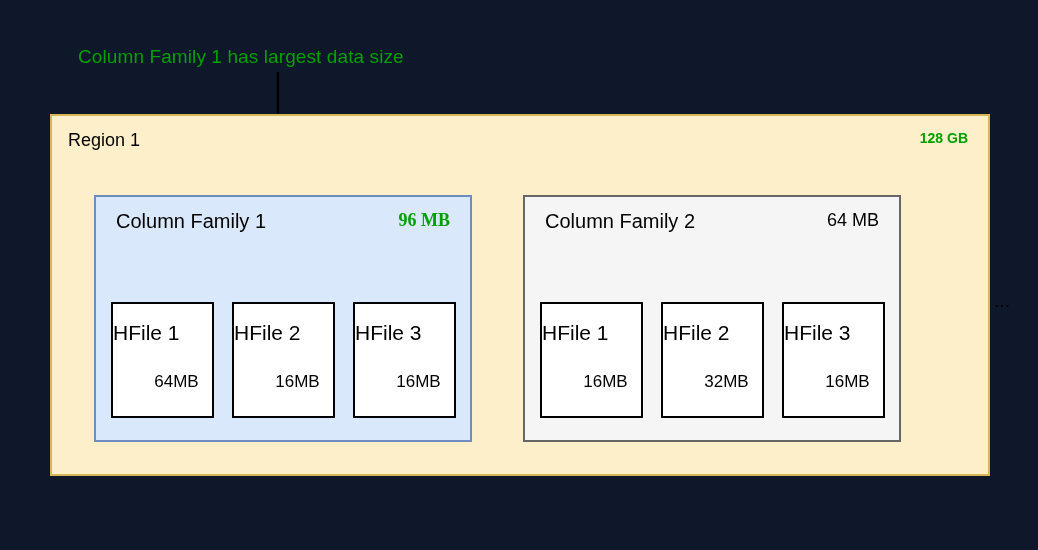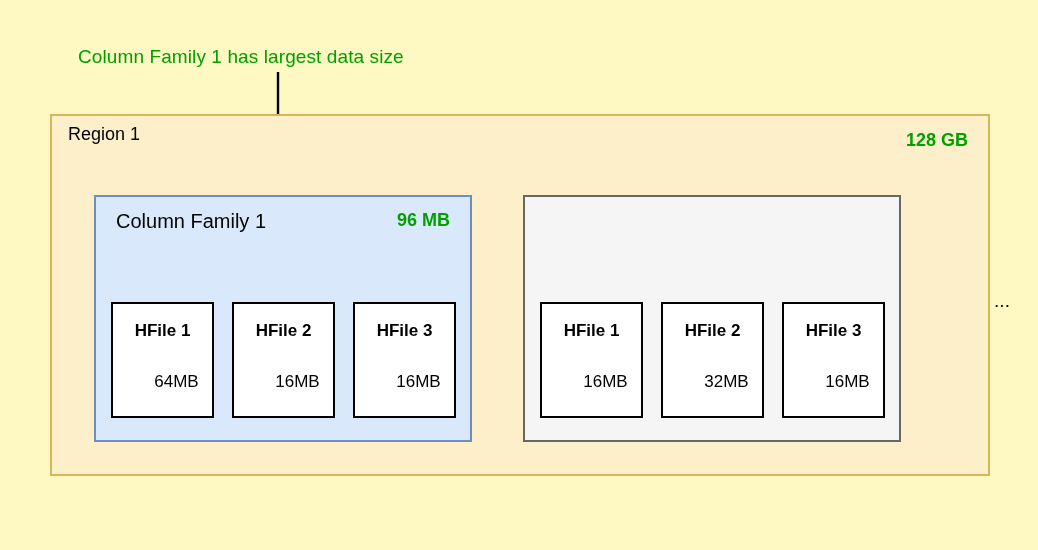--- a/index.html
+++ b/index.html
@@ -11,21 +11,21 @@
     width: 1038px;
     height: 550px;
     background: #ffffff;
     font-family: "Liberation Sans", sans-serif;
     overflow: hidden;
   }
   #canvas {
     position: relative;
     width: 1038px;
     height: 550px;
-    background: #fef9c3;
+    background: #0f172a;
   }
 
   
   .annotation-text {
     position: absolute;
     left: 78px;
     top: 44px;
     font-size: 19px;
     line-height: 26px;
     color: #00a000;
@@ -47,30 +47,30 @@
     top: 114px;
     width: 940px;
     height: 362px;
     box-sizing: border-box;
     background: #fdefc9;
     border: 2px solid #d6b656;
   }
   .region-title {
     position: absolute;
     left: 16px;
-    top: 8px;
+    top: 14px;
     font-size: 18px;
     color: #000000;
     white-space: nowrap;
   }
   .region-size {
     position: absolute;
     right: 20px;
     top: 14px;
-    font-size: 18px;
+    font-size: 14px;
     font-weight: bold;
     color: #00a000;
     white-space: nowrap;
   }
   .region-ellipsis {
     position: absolute;
     left: 930px;
     top: 175px;
     width: 40px;
     text-align: center;
@@ -115,20 +115,21 @@
   .cf-size {
     position: absolute;
     right: 20px;
     top: 0;
     font-size: 18px;
     white-space: nowrap;
   }
   .cf-size.highlight {
     color: #00a000;
     font-weight: bold;
+    font-family: Liberation Serif, serif;
   }
   .cf-size.plain {
     color: #000000;
     font-weight: normal;
   }
 
   
   .hfile-row {
     position: absolute;
     left: 15px;
@@ -142,24 +143,23 @@
     height: 116px;
     background: #ffffff;
     border: 2px solid #000000;
     position: relative;
   }
   .hfile-name {
     position: absolute;
     left: 0;
     right: 0;
     top: 17px;
-    text-align: center;
-    font-size: 17px;
-    color: #000000;
-    font-weight: bold;
+    text-align: left;
+    font-size: 21px;
+    color: #000000;
   }
   .hfile-size {
     position: absolute;
     left: 0;
     right: 0;
     top: 68px;
     text-align: center;
     font-size: 17px;
     color: #000000;
     margin-left: 28px;
@@ -198,20 +198,24 @@
           <span class="hfile-size">16MB</span>
         </div>
         <div class="hfile-box">
           <span class="hfile-name">HFile 3</span>
           <span class="hfile-size">16MB</span>
         </div>
       </div>
     </div>
 
     <div class="cf-box cf-2">
+      <div class="cf-header">
+        <span class="cf-name">Column Family 2</span>
+        <span class="cf-size plain">64 MB</span>
+      </div>
       <div class="hfile-row">
         <div class="hfile-box">
           <span class="hfile-name">HFile 1</span>
           <span class="hfile-size">16MB</span>
         </div>
         <div class="hfile-box">
           <span class="hfile-name">HFile 2</span>
           <span class="hfile-size">32MB</span>
         </div>
         <div class="hfile-box">

